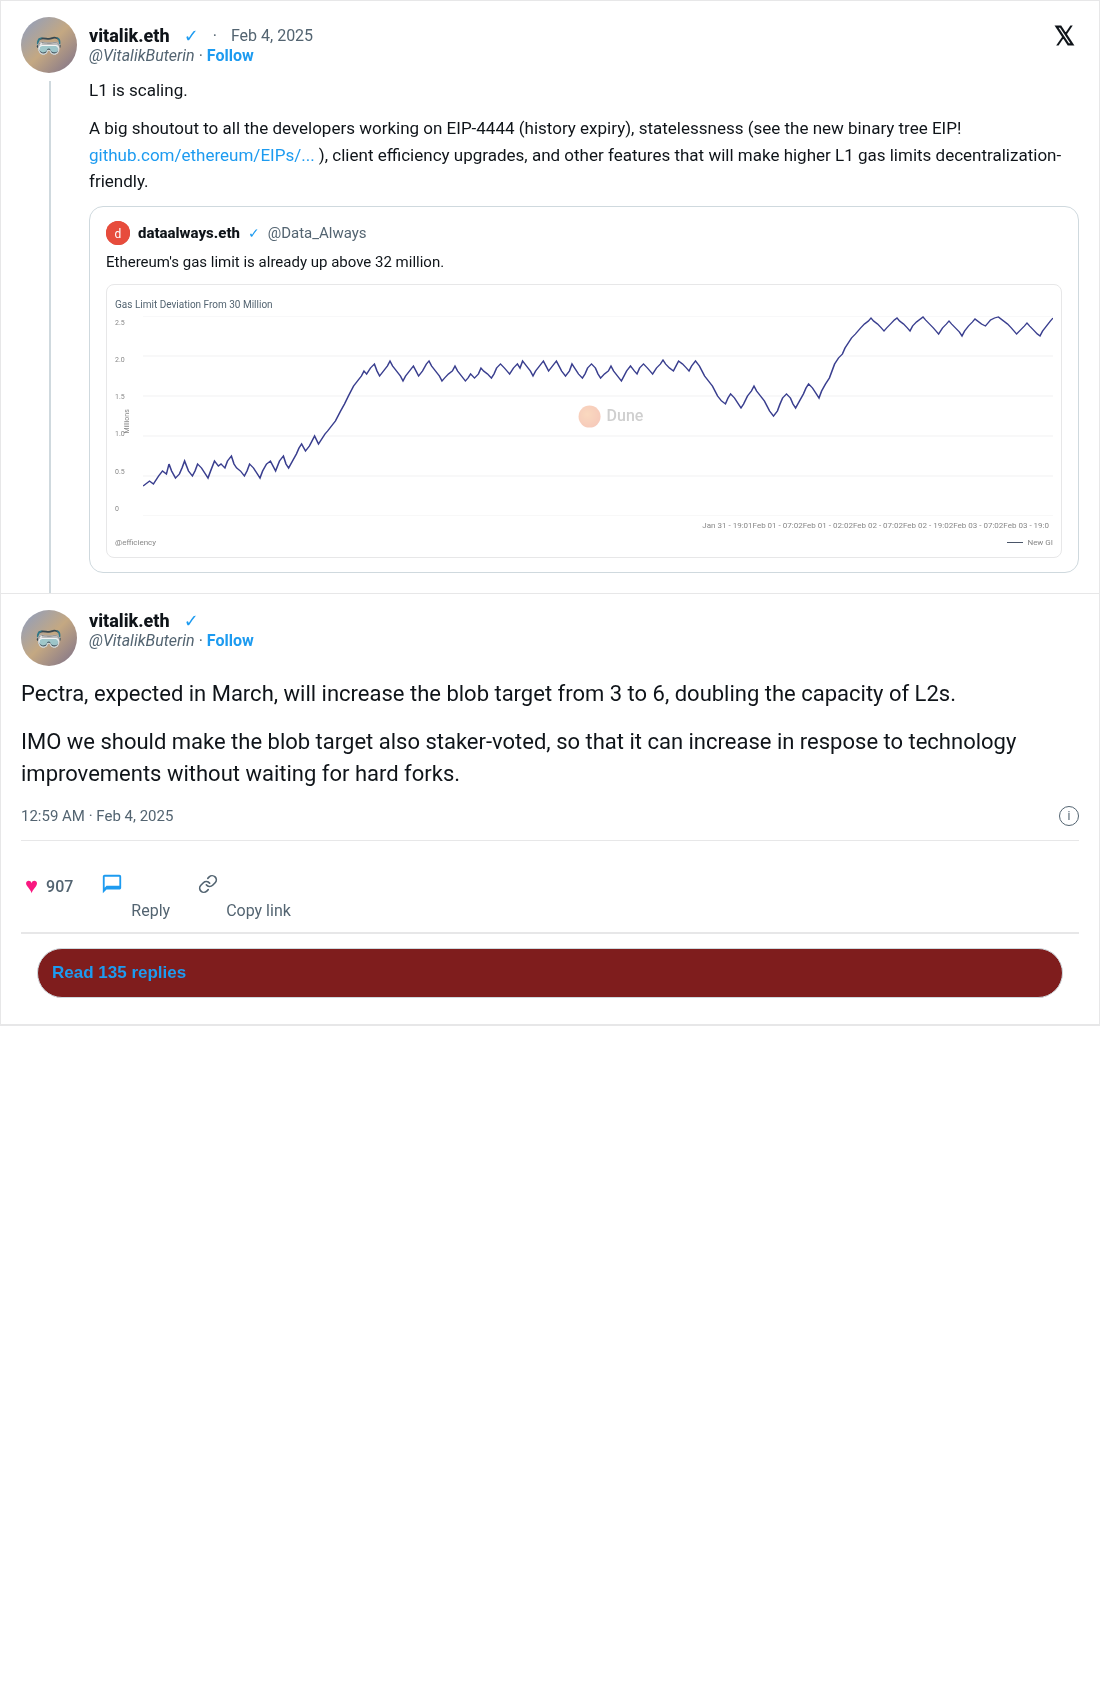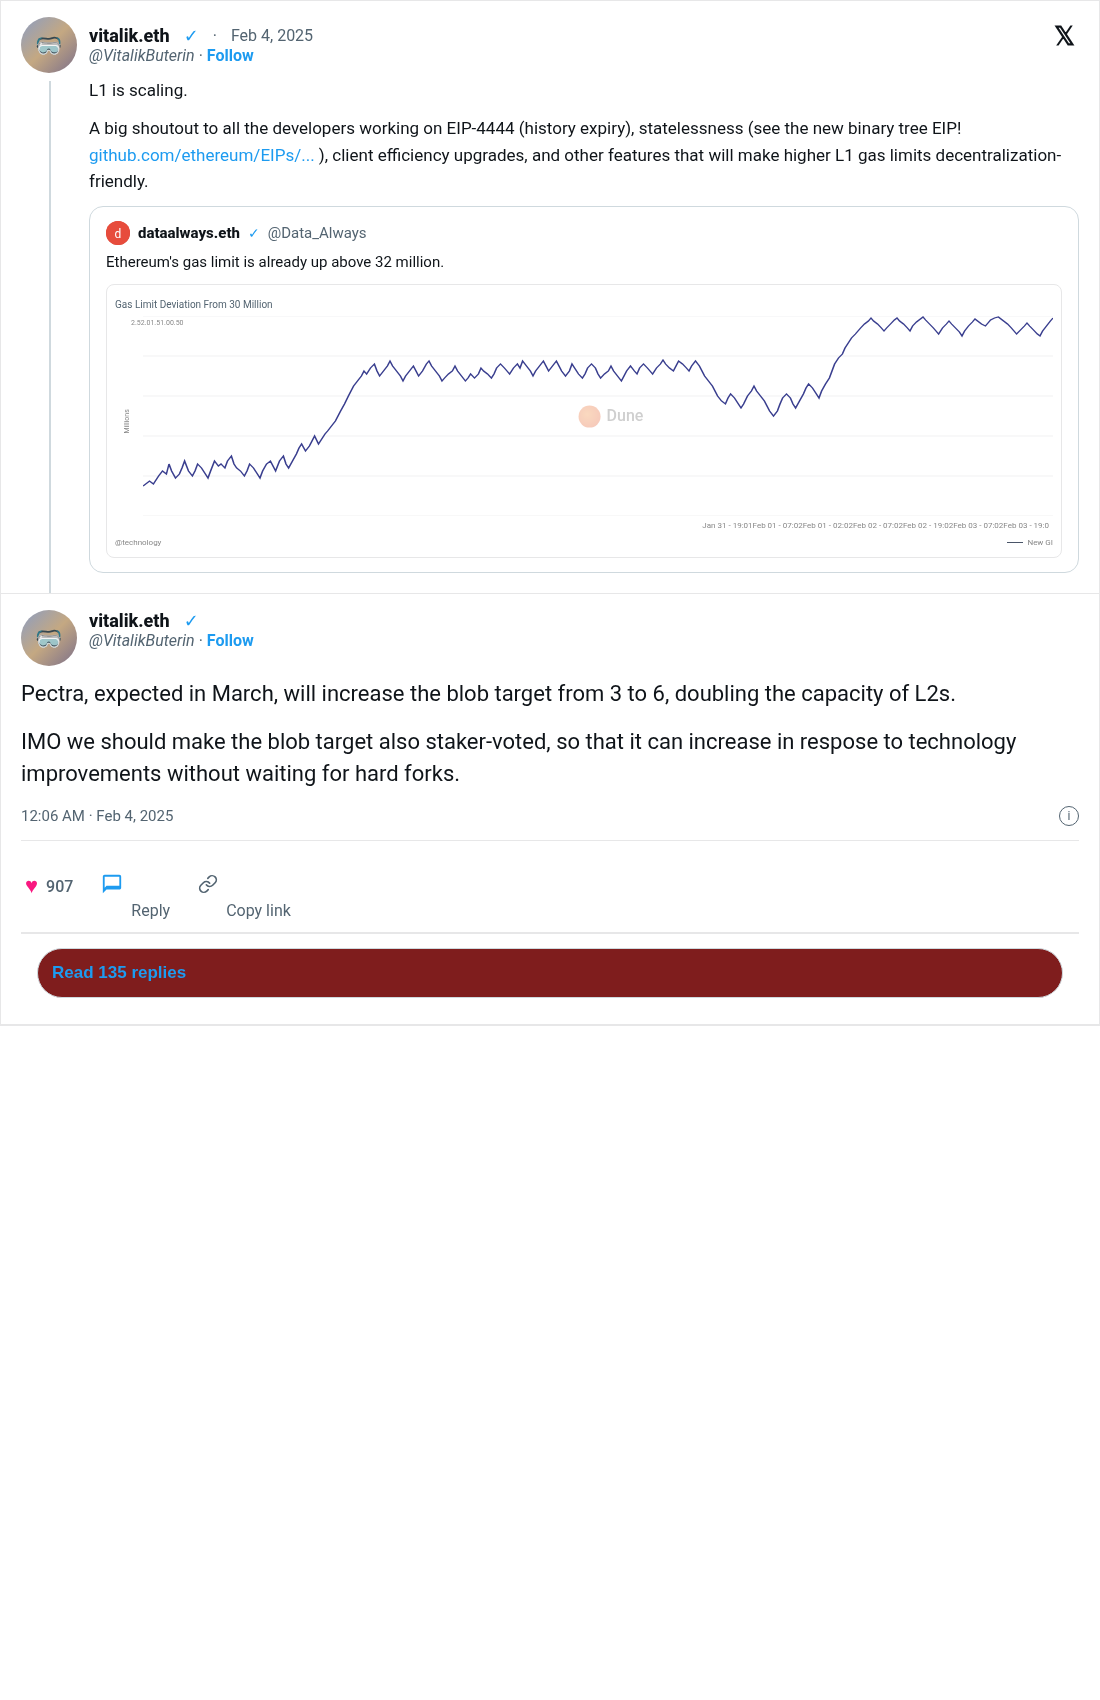--- a/index.html
+++ b/index.html
@@ -316,25 +316,25 @@
       border-radius: 50px;
       background: #7f1d1d;
       color: #1d9bf0;
       font-size: 17px;
       font-weight: 700;
       text-align: left;
       cursor: pointer;
     }
     .y-axis-labels {
       position: absolute;
-      left: 16px;
+      left: 0;
       top: 0;
       height: 100%;
       display: flex;
-      flex-direction: row;
+      flex-direction: column;
       justify-content: space-between;
       padding: 2px 0;
     }
     .y-label {
       font-size: 7px;
       color: #888;
     }
     .y-axis-title {
       position: absolute;
       left: -28px;
@@ -470,21 +470,21 @@
           <div class="chart-labels">
             <span>Jan 31 - 19:01</span>
             <span>Feb 01 - 07:02</span>
             <span>Feb 01 - 02:02</span>
             <span>Feb 02 - 07:02</span>
             <span>Feb 02 - 19:02</span>
             <span>Feb 03 - 07:02</span>
             <span>Feb 03 - 19:0</span>
           </div>
           <div class="chart-footer">
-            <div class="chart-source">@technology</div>
+            <div class="chart-source">@efficiency</div>
             <div class="chart-legend">
               <div class="legend-line"></div>
               <span>New GI</span>
             </div>
           </div>
         </div>
       </div>
     </div>
   </div>
 
@@ -505,21 +505,21 @@
         </div>
       </div>
     </div>
 
     <div class="second-tweet-content">
       <p>Pectra, expected in March, will increase the blob target from 3 to 6, doubling the capacity of L2s.</p>
       <p>IMO we should make the blob target also staker-voted, so that it can increase in respose to technology improvements without waiting for hard forks.</p>
     </div>
 
     <div class="tweet-meta">
-      <span>12:06 AM · Feb 4, 2025</span>
+      <span>12:59 AM · Feb 4, 2025</span>
       <div class="info-icon">
         <span>i</span>
       </div>
     </div>
 
     <hr class="divider">
 
     <div class="actions-row">
       <div class="action-item">
         <span class="action-icon-heart">♥</span>

